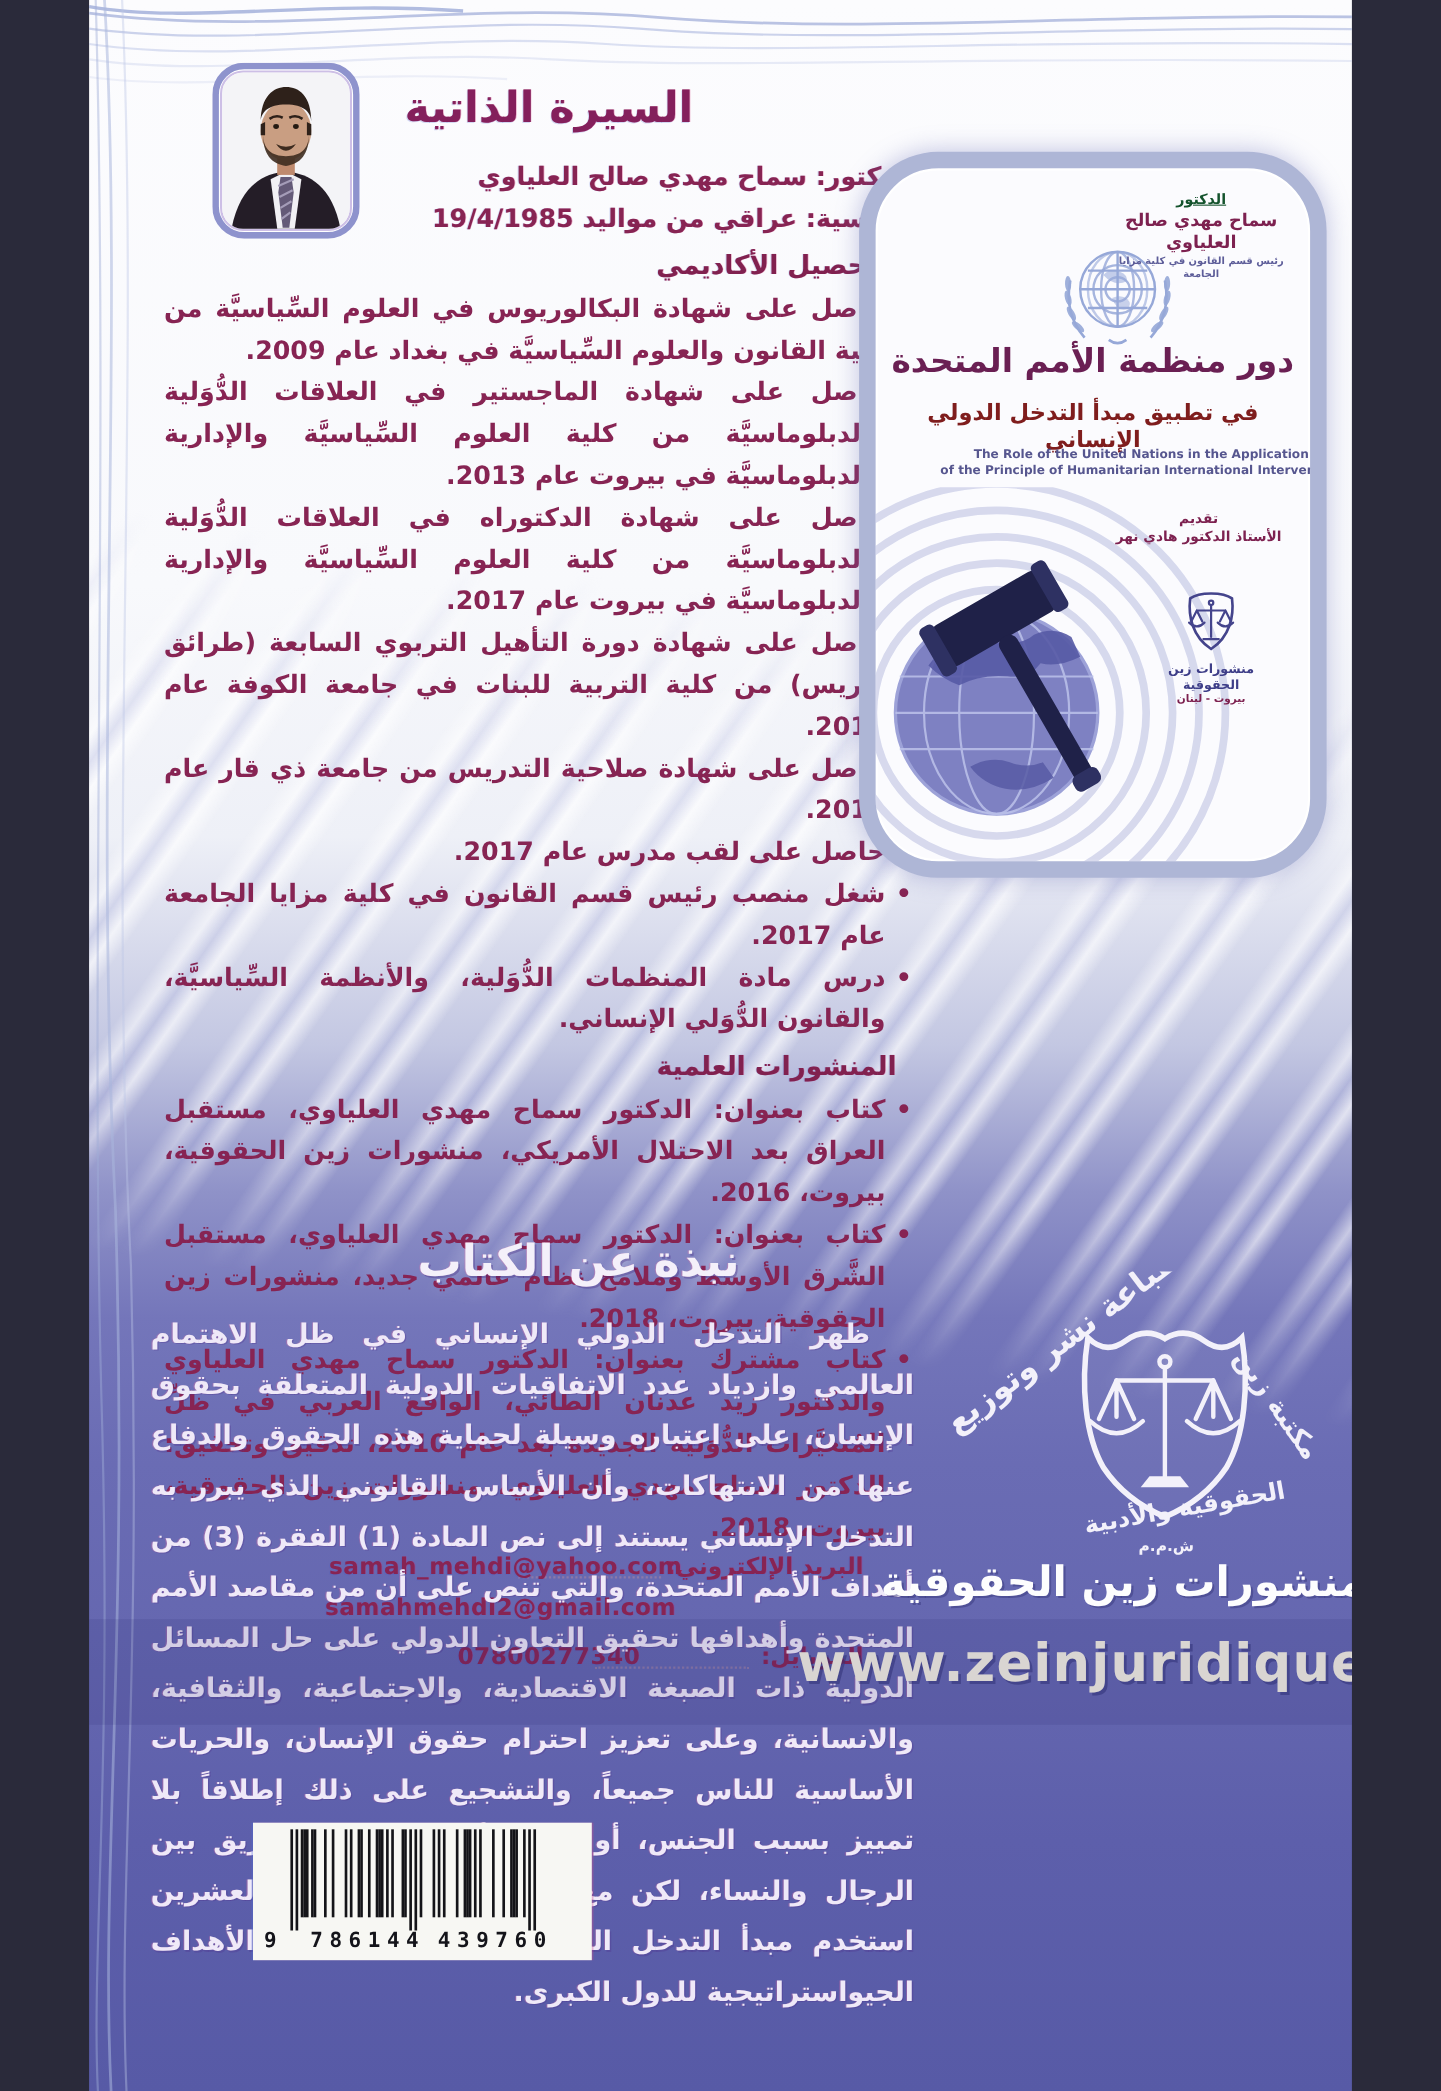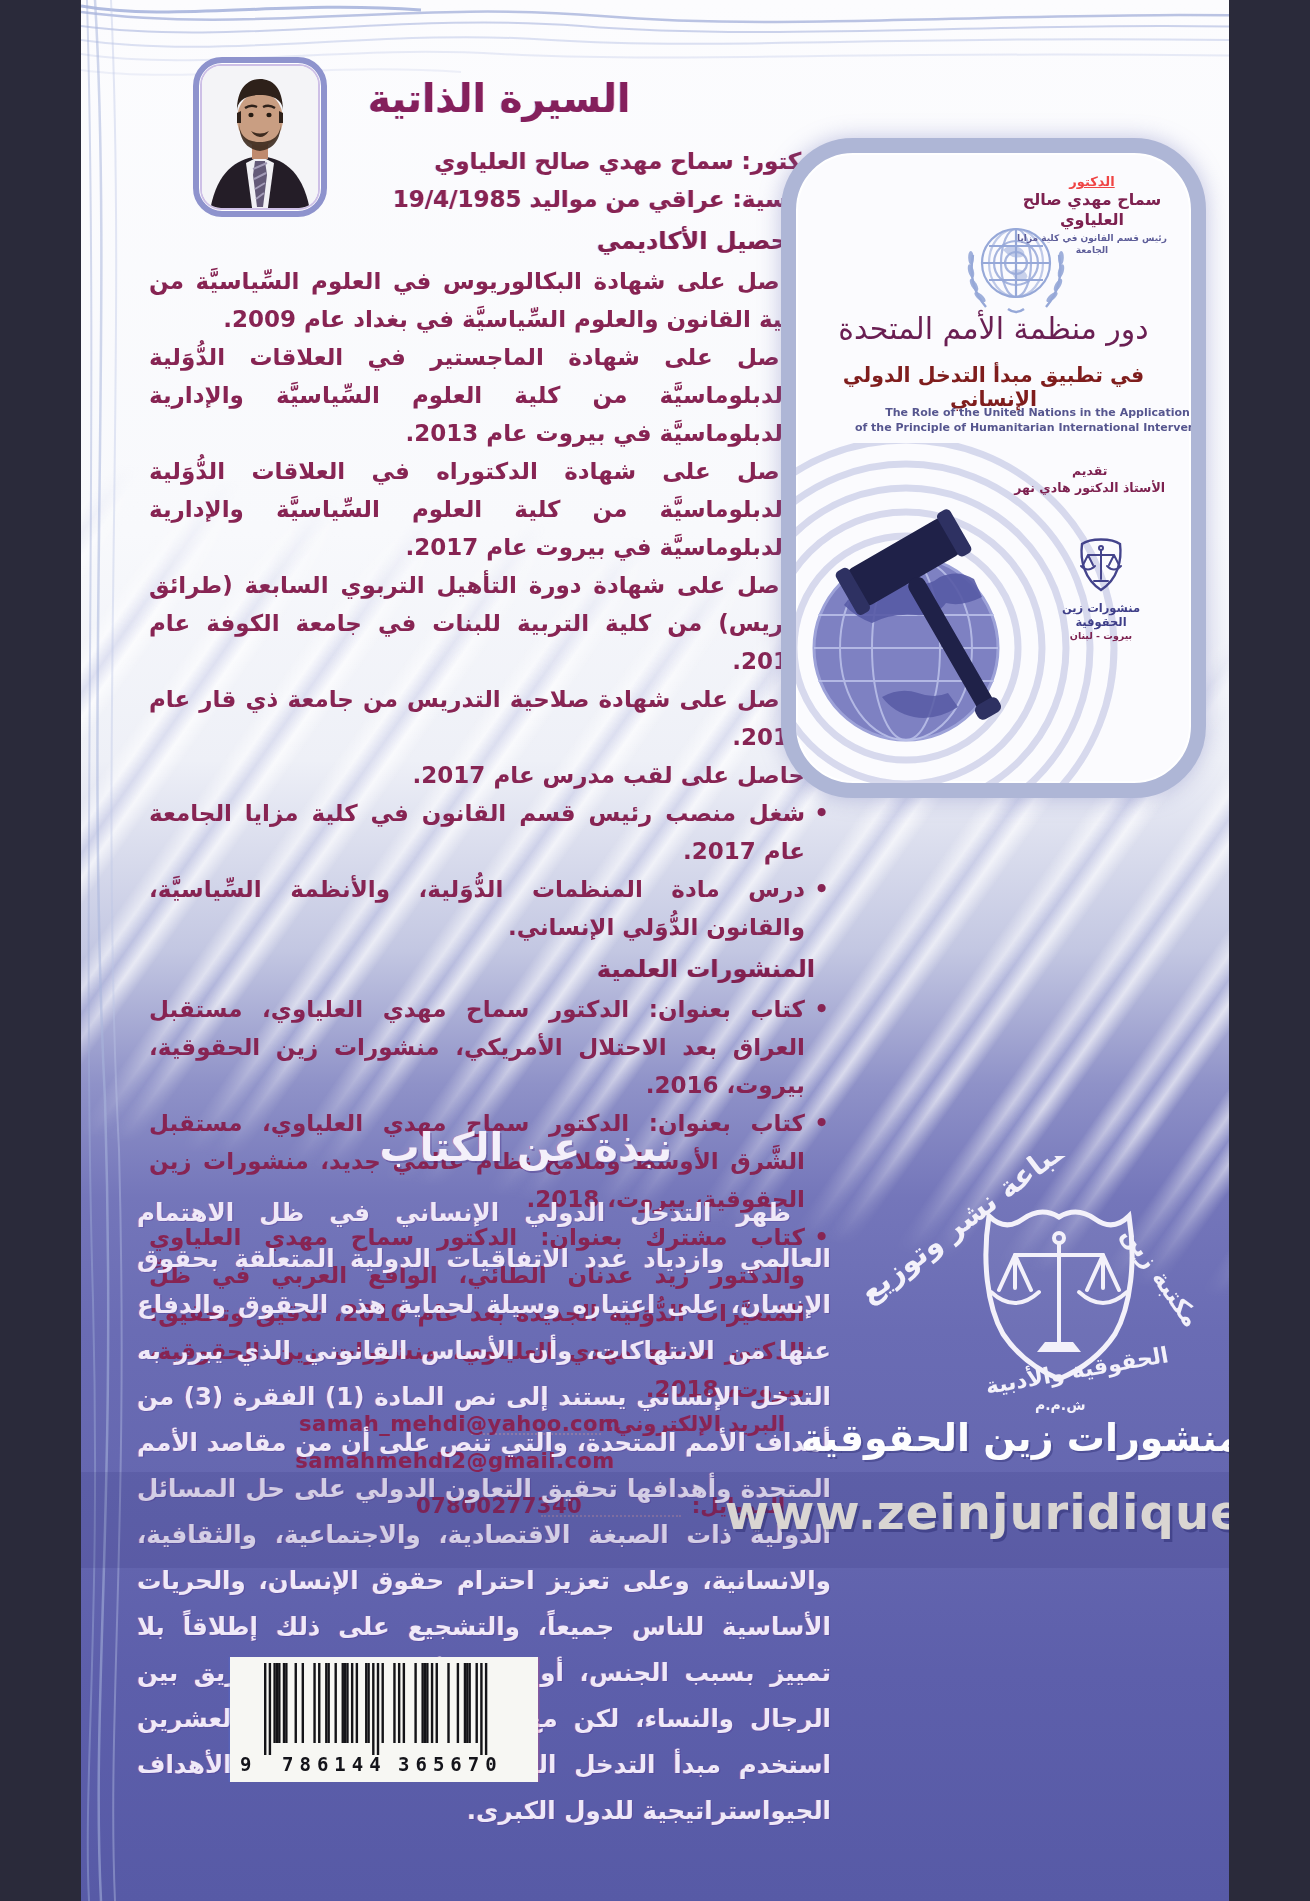--- a/index.html
+++ b/index.html
@@ -40,24 +40,24 @@
   .contact{position:relative;margin-top:4px;height:148px;font-size:21px;}
   .contact-label{position:absolute;right:46px;font-weight:700;}
   .leader{position:absolute;border-bottom:2.5px dotted #8c79a8;height:1em;}
   .latin{direction:ltr;unicode-bidi:bidi-override;font-weight:700;letter-spacing:.5px;}
   .email-1{position:absolute;left:150px;top:0;width:320px;text-align:center;font-size:21px;}
   .email-2{position:absolute;left:146px;top:37px;width:320px;text-align:center;font-size:21px;}
   .mobile-v{position:absolute;left:240px;top:82px;width:220px;text-align:center;font-size:21px;}
   
   .book-card{left:700px;top:138px;width:395px;height:630px;background:#fbfbfe;border:15px solid #aeb6d6;border-radius:72px;overflow:hidden;box-shadow:0 0 22px rgba(110,115,185,.4),0 0 0 2px #fff inset;}
   .bc-header{right:10px;top:20px;width:178px;text-align:center;}
-  .bc-doctor{margin:0;font-size:13px;font-weight:700;color:#ef4444;line-height:17px;text-decoration:underline;}
+  .bc-doctor{margin:0;font-size:13px;font-weight:700;color:#14532d;line-height:17px;text-decoration:underline;}
   .bc-author{margin:0;font-size:16px;font-weight:700;color:#7d2150;line-height:20px;}
   .bc-role{margin:2px 0 0;font-size:9px;font-weight:700;color:#5d5d99;line-height:12px;}
-  .bc-title-main{left:0;top:158px;width:100%;text-align:center;font-size:30px;font-weight:400;color:#6a1f53;}
+  .bc-title-main{left:0;top:158px;width:100%;text-align:center;font-size:30px;font-weight:700;color:#6a1f53;}
   .bc-title-sub{left:0;top:210px;width:100%;text-align:center;font-size:20.5px;font-weight:700;color:#7f1d1d;}
   .bc-en{left:0;top:252px;width:100%;text-align:center;font-size:11px;font-weight:700;color:#56568f;line-height:15px;padding-left:44px;}
   .bc-presenter{right:26px;top:310px;text-align:center;direction:rtl;}
   .bc-presenter .p1{margin:0;font-size:12.5px;font-weight:700;color:#7d2150;line-height:16px;}
   .bc-presenter .p2{margin:0;font-size:12.5px;font-weight:700;color:#7d2150;line-height:17px;}
   .bc-globe{left:-10px;top:290px;}
   .bc-minipub{right:26px;top:382px;width:128px;text-align:center;}
   .bc-minipub .n1{margin:2px 0 0;font-size:11.5px;font-weight:700;color:#3e3e88;line-height:14px;}
   .bc-minipub .n2{margin:1px 0 0;font-size:9.5px;font-weight:700;color:#7d2150;line-height:12px;}
   
@@ -306,16 +306,16 @@
         <rect x="226.70" y="6" width="2.41" height="80" fill="#141418"></rect>
         <rect x="233.75" y="6" width="2.41" height="80" fill="#141418"></rect>
         <rect x="236.10" y="6" width="2.41" height="80" fill="#141418"></rect>
         <rect x="238.45" y="6" width="2.41" height="80" fill="#141418"></rect>
         <rect x="245.50" y="6" width="2.41" height="80" fill="#141418"></rect>
         <rect x="250.20" y="6" width="2.41" height="92" fill="#141418"></rect>
         <rect x="254.90" y="6" width="2.41" height="92" fill="#141418"></rect>
       </svg>
     <span class="bc-digit bc-d0">9</span>
     <span class="bc-digit bc-d1">786144</span>
-    <span class="bc-digit bc-d2">365670</span>
+    <span class="bc-digit bc-d2">439760</span>
   </div>
 
 </div>
 
 </body></html>

